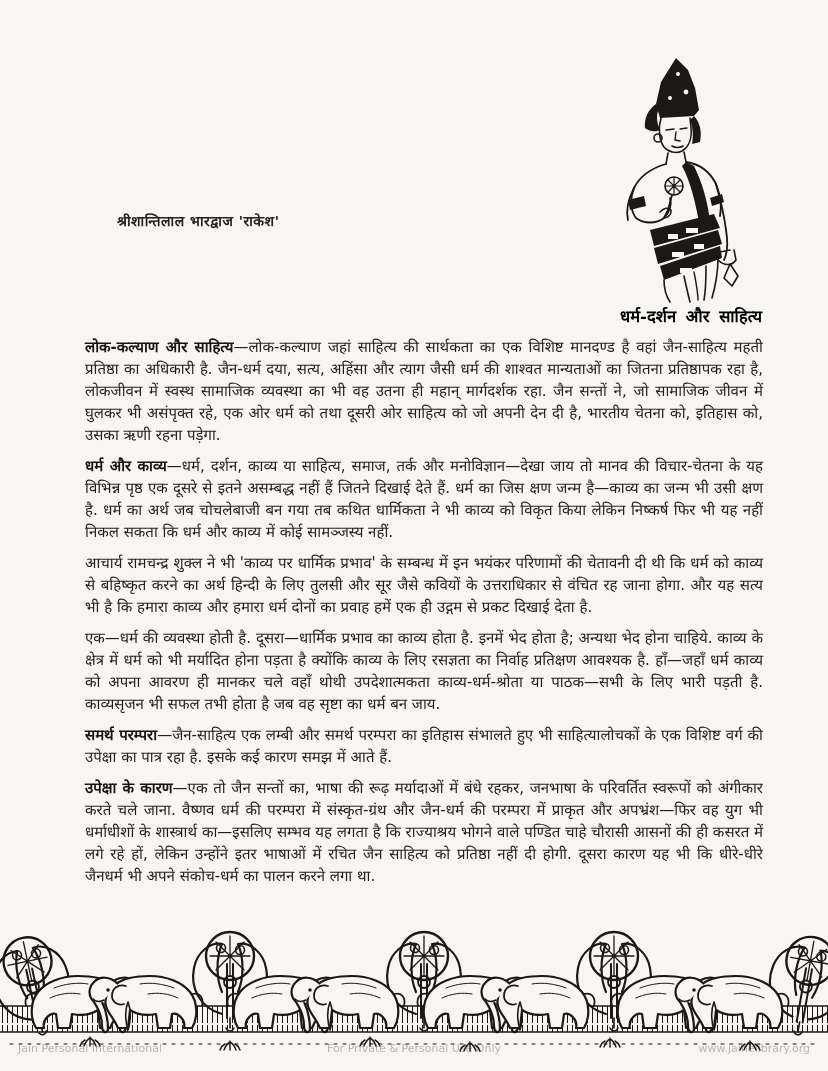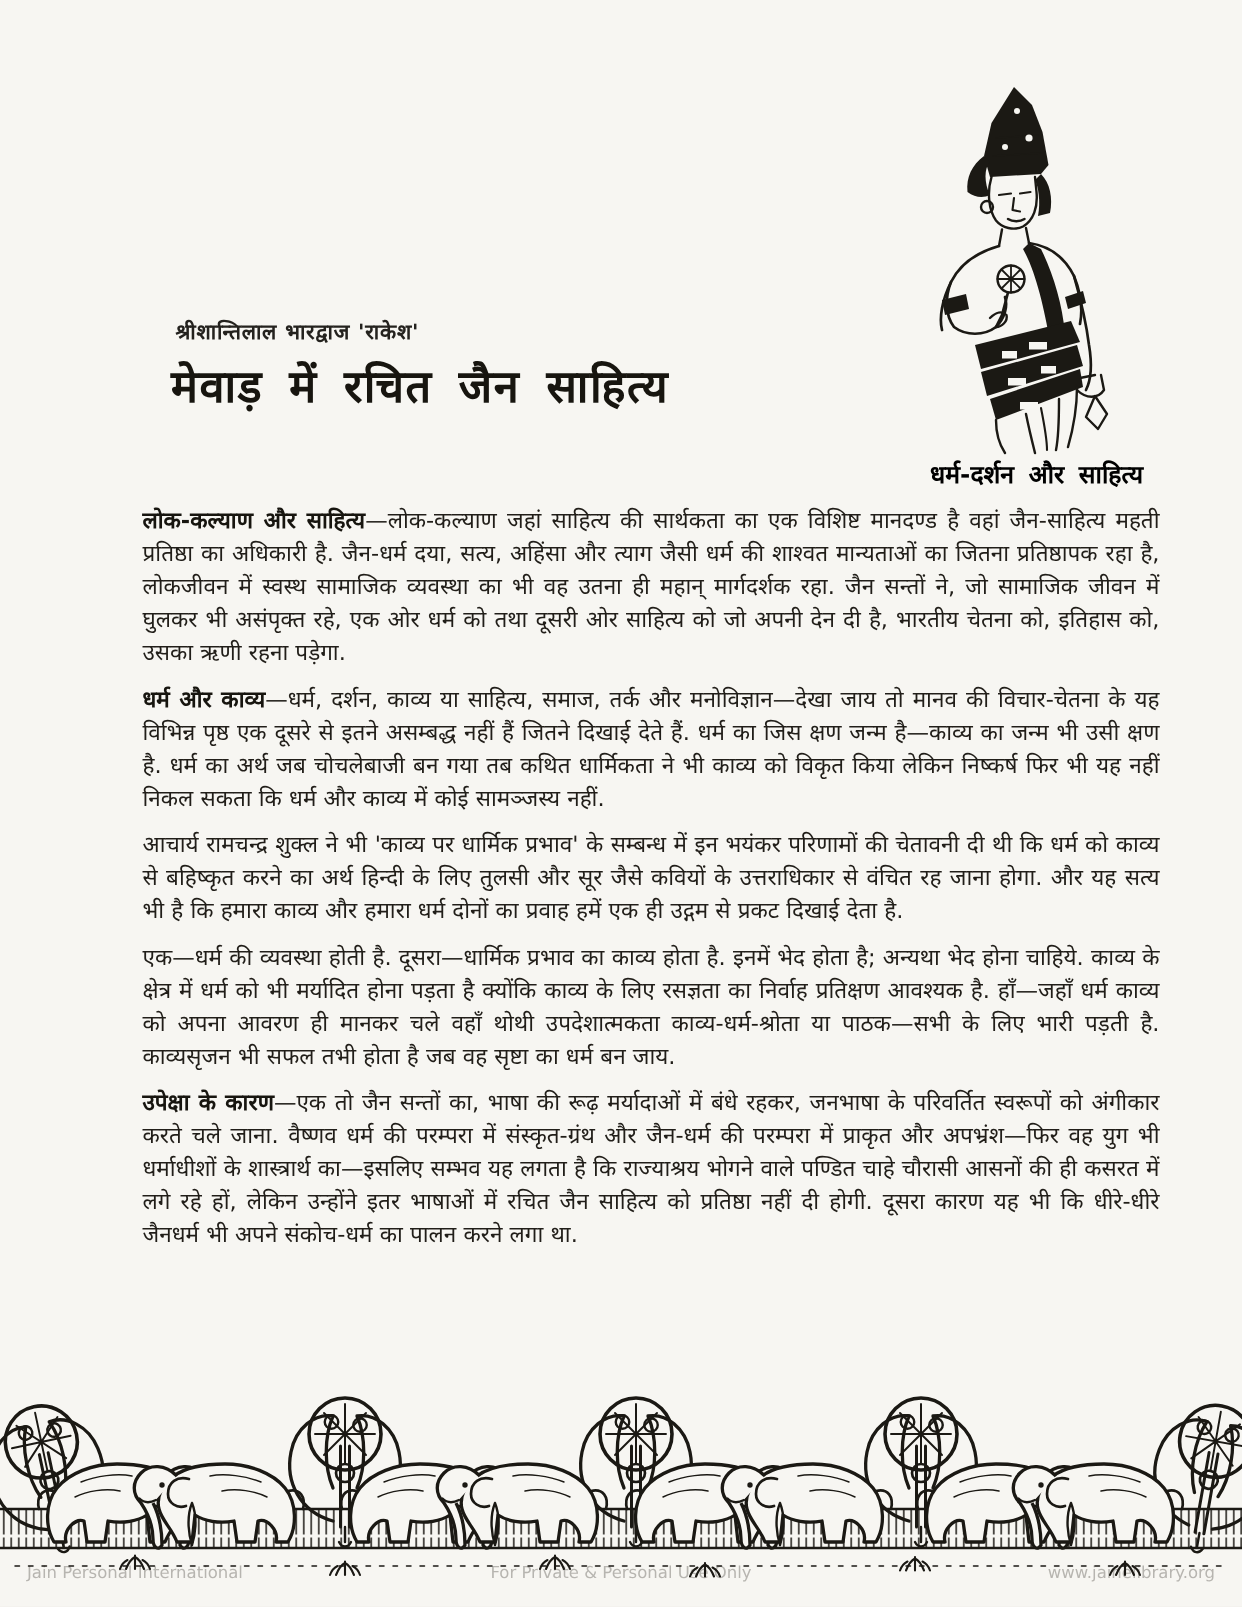--- a/index.html
+++ b/index.html
@@ -28,21 +28,21 @@
   .section-heading {
     position:absolute; right:66px; top:304px;
     font-size:16.5px; font-weight:bold; color:#000000;
     word-spacing:4px;
   }
   .illustration {
     position:absolute; left:598px; top:52px;
     width:172px; height:252px;
   }
   .body-text {
-    position:absolute; left:95px; top:336px; width:678px;
+    position:absolute; left:85px; top:336px; width:678px;
     font-size:15px; line-height:22px;
     text-align:justify;
     color:#211e19;
   }
   .body-text p { margin-bottom:9px; }
   .body-text b { font-weight:bold; color:#17150f; }
   .frieze {
     position:absolute; left:0; top:920px;
     width:828px; height:145px;
     z-index:2;
@@ -60,21 +60,20 @@
   svg .ink-fill { fill:#1b1914; stroke:none; }
   svg .paper { fill:#f7f6f2; }
 </style>
 </head>
 <body>
 
 <div class="page">
 
   <div class="author-line">श्रीशान्तिलाल भारद्वाज 'राकेश'</div>
 
-  <h1 class="page-title">मेवाड़ में रचित जैन साहित्य</h1>
 
   <svg class="illustration" viewBox="0 0 172 252" aria-hidden="true">
 
     <path class="ink-fill" d="M78,6 L90,18 L97,36 L101,58 L96,64 L62,66 L58,52 L63,30 Z"></path>
     <path class="ink" stroke-width="1" d="M66,40 L94,38 M64,52 L97,50" stroke="#f7f6f2"></path>
     <circle cx="80" cy="22" r="2" fill="#f7f6f2"></circle>
     <circle cx="88" cy="40" r="2.4" fill="#f7f6f2"></circle>
     <circle cx="72" cy="46" r="2" fill="#f7f6f2"></circle>
 
     <path class="ink-fill" d="M58,52 C50,58 46,66 47,76 C52,80 58,80 62,78 C58,70 58,60 62,56 Z"></path>
@@ -125,20 +124,21 @@
     <path class="ink" stroke-width="1.4" d="M96,220 C98,230 100,240 100,248"></path>
   </svg>
 
   <div class="section-heading">धर्म-दर्शन और साहित्य</div>
 
   <div class="body-text">
       <p><b>लोक-कल्याण और साहित्य</b>—लोक-कल्याण जहां साहित्य की सार्थकता का एक विशिष्ट मानदण्ड है वहां जैन-साहित्य महती प्रतिष्ठा का अधिकारी है. जैन-धर्म दया, सत्य, अहिंसा और त्याग जैसी धर्म की शाश्वत मान्यताओं का जितना प्रतिष्ठापक रहा है, लोकजीवन में स्वस्थ सामाजिक व्यवस्था का भी वह उतना ही महान् मार्गदर्शक रहा. जैन सन्तों ने, जो सामाजिक जीवन में घुलकर भी असंपृक्त रहे, एक ओर धर्म को तथा दूसरी ओर साहित्य को जो अपनी देन दी है, भारतीय चेतना को, इतिहास को, उसका ऋणी रहना पड़ेगा.</p>
       <p><b>धर्म और काव्य</b>—धर्म, दर्शन, काव्य या साहित्य, समाज, तर्क और मनोविज्ञान—देखा जाय तो मानव की विचार-चेतना के यह विभिन्न पृष्ठ एक दूसरे से इतने असम्बद्ध नहीं हैं जितने दिखाई देते हैं. धर्म का जिस क्षण जन्म है—काव्य का जन्म भी उसी क्षण है. धर्म का अर्थ जब चोचलेबाजी बन गया तब कथित धार्मिकता ने भी काव्य को विकृत किया लेकिन निष्कर्ष फिर भी यह नहीं निकल सकता कि धर्म और काव्य में कोई सामञ्जस्य नहीं.</p>
       <p>आचार्य रामचन्द्र शुक्ल ने भी 'काव्य पर धार्मिक प्रभाव' के सम्बन्ध में इन भयंकर परिणामों की चेतावनी दी थी कि धर्म को काव्य से बहिष्कृत करने का अर्थ हिन्दी के लिए तुलसी और सूर जैसे कवियों के उत्तराधिकार से वंचित रह जाना होगा. और यह सत्य भी है कि हमारा काव्य और हमारा धर्म दोनों का प्रवाह हमें एक ही उद्गम से प्रकट दिखाई देता है.</p>
       <p>एक—धर्म की व्यवस्था होती है. दूसरा—धार्मिक प्रभाव का काव्य होता है. इनमें भेद होता है; अन्यथा भेद होना चाहिये. काव्य के क्षेत्र में धर्म को भी मर्यादित होना पड़ता है क्योंकि काव्य के लिए रसज्ञता का निर्वाह प्रतिक्षण आवश्यक है. हाँ—जहाँ धर्म काव्य को अपना आवरण ही मानकर चले वहाँ थोथी उपदेशात्मकता काव्य-धर्म-श्रोता या पाठक—सभी के लिए भारी पड़ती है. काव्यसृजन भी सफल तभी होता है जब वह सृष्टा का धर्म बन जाय.</p>
+      <p><b>समर्थ परम्परा</b>—जैन-साहित्य एक लम्बी और समर्थ परम्परा का इतिहास संभालते हुए भी साहित्यालोचकों के एक विशिष्ट वर्ग की उपेक्षा का पात्र रहा है. इसके कई कारण समझ में आते हैं.</p>
       <p><b>उपेक्षा के कारण</b>—एक तो जैन सन्तों का, भाषा की रूढ़ मर्यादाओं में बंधे रहकर, जनभाषा के परिवर्तित स्वरूपों को अंगीकार करते चले जाना. वैष्णव धर्म की परम्परा में संस्कृत-ग्रंथ और जैन-धर्म की परम्परा में प्राकृत और अपभ्रंश—फिर वह युग भी धर्माधीशों के शास्त्रार्थ का—इसलिए सम्भव यह लगता है कि राज्याश्रय भोगने वाले पण्डित चाहे चौरासी आसनों की ही कसरत में लगे रहे हों, लेकिन उन्होंने इतर भाषाओं में रचित जैन साहित्य को प्रतिष्ठा नहीं दी होगी. दूसरा कारण यह भी कि धीरे-धीरे जैनधर्म भी अपने संकोच-धर्म का पालन करने लगा था.</p>
     </div>
 
   <div class="footer-mark footer-left">Jain Personal International</div>
   <div class="footer-mark footer-center">For Private &amp; Personal Use Only</div>
   <div class="footer-mark footer-right">www.jainelibrary.org</div>
 
   <svg class="frieze" viewBox="0 0 828 145" aria-hidden="true">
     <defs>
 

